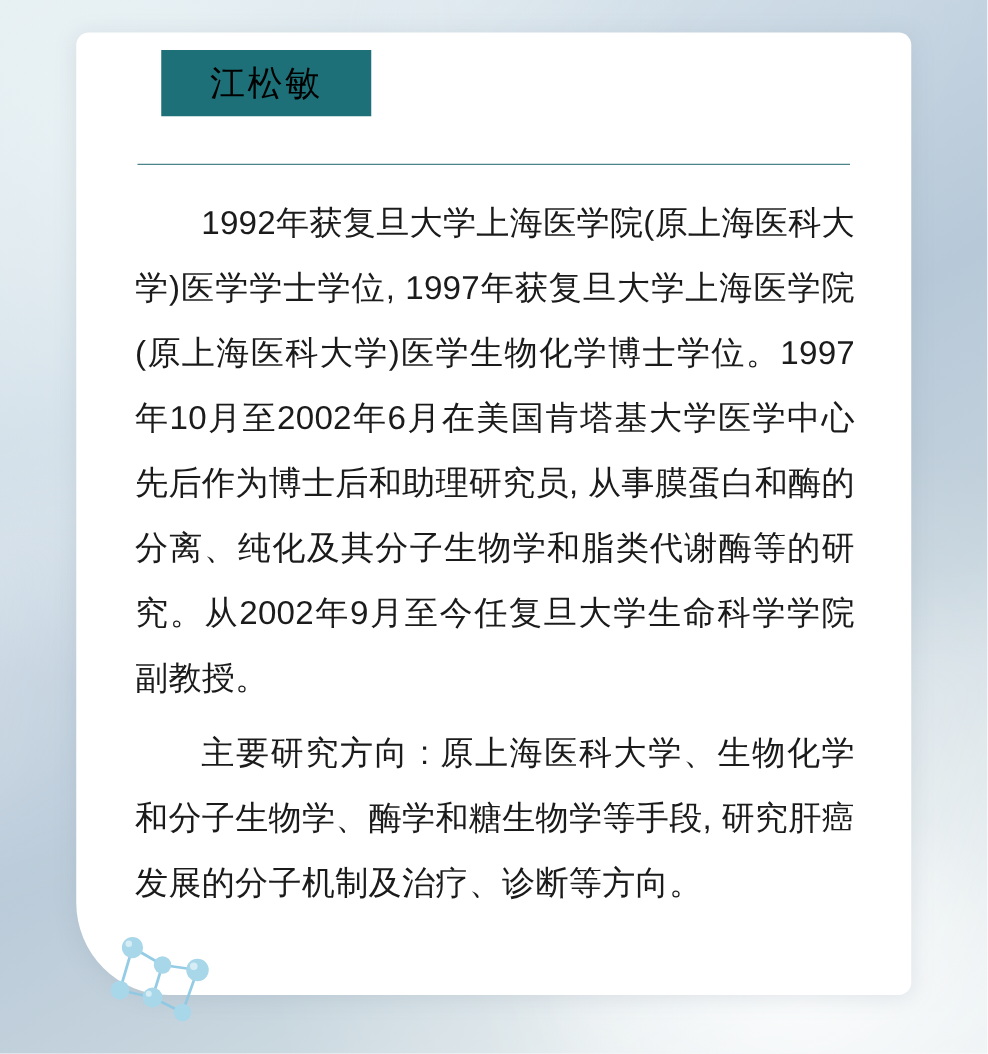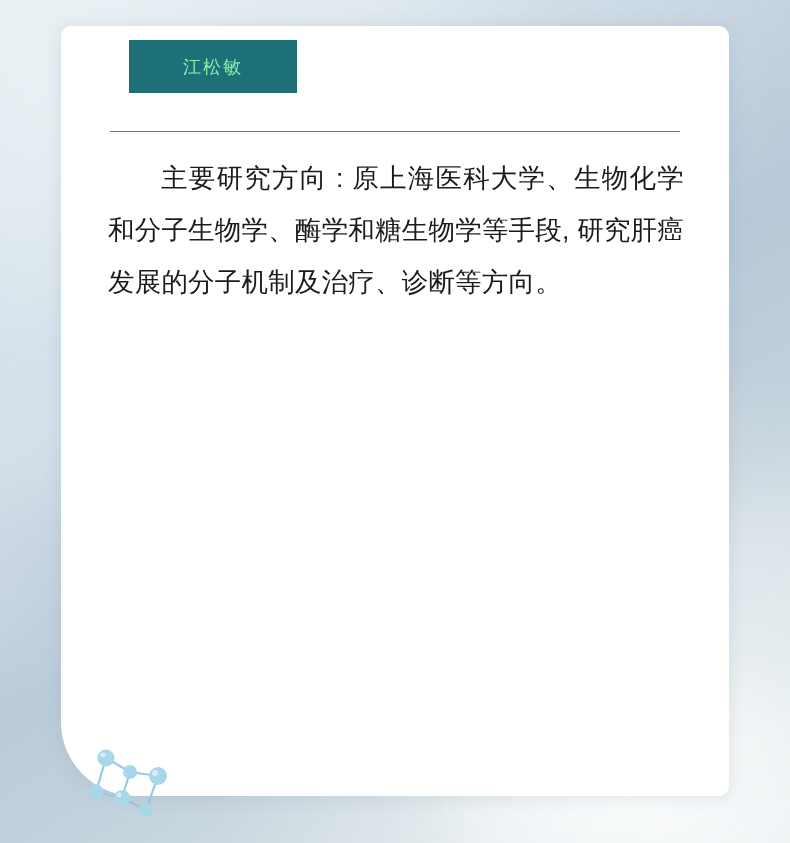--- a/index.html
+++ b/index.html
@@ -55,22 +55,22 @@
     min-width: 168px;
     height: 53px;
     background: #1d7077;
     display: flex;
     align-items: center;
     justify-content: center;
     padding: 0 22px;
     box-sizing: border-box;
   }
   .title-ribbon .title-text {
-    color: #86efac;
-    font-size: 18px;
+    color: #000000;
+    font-size: 28px;
     letter-spacing: 2px;
     font-weight: 400;
     line-height: 1;
     white-space: nowrap;
   }
 
   
   .rule {
     position: absolute;
     left: 110px;
@@ -134,20 +134,21 @@
 
   <div class="card"></div>
 
   <div class="title-ribbon">
     <span class="title-text">江松敏</span>
   </div>
 
   <div class="rule"></div>
 
   <div class="body-text">
+    <p>1992年获复旦大学上海医学院(原上海医科大学)医学学士学位, 1997年获复旦大学上海医学院(原上海医科大学)医学生物化学博士学位。1997年10月至2002年6月在美国肯塔基大学医学中心先后作为博士后和助理研究员, 从事膜蛋白和酶的分离、纯化及其分子生物学和脂类代谢酶等的研究。从2002年9月至今任复旦大学生命科学学院副教授。</p>
     <p>主要研究方向 : 原上海医科大学、生物化学和分子生物学、酶学和糖生物学等手段, 研究肝癌发展的分子机制及治疗、诊断等方向。</p>
   </div>
 
   <svg class="molecule" viewBox="0 0 110 86" aria-hidden="true">
     <g stroke="#8fc9e4" stroke-width="2.2" fill="none" opacity="0.95">
       <line x1="30" y1="16" x2="54" y2="30"></line>
       <line x1="54" y1="30" x2="46" y2="56"></line>
       <line x1="46" y1="56" x2="20" y2="50"></line>
       <line x1="20" y1="50" x2="30" y2="16"></line>
       <line x1="54" y1="30" x2="82" y2="34"></line>

